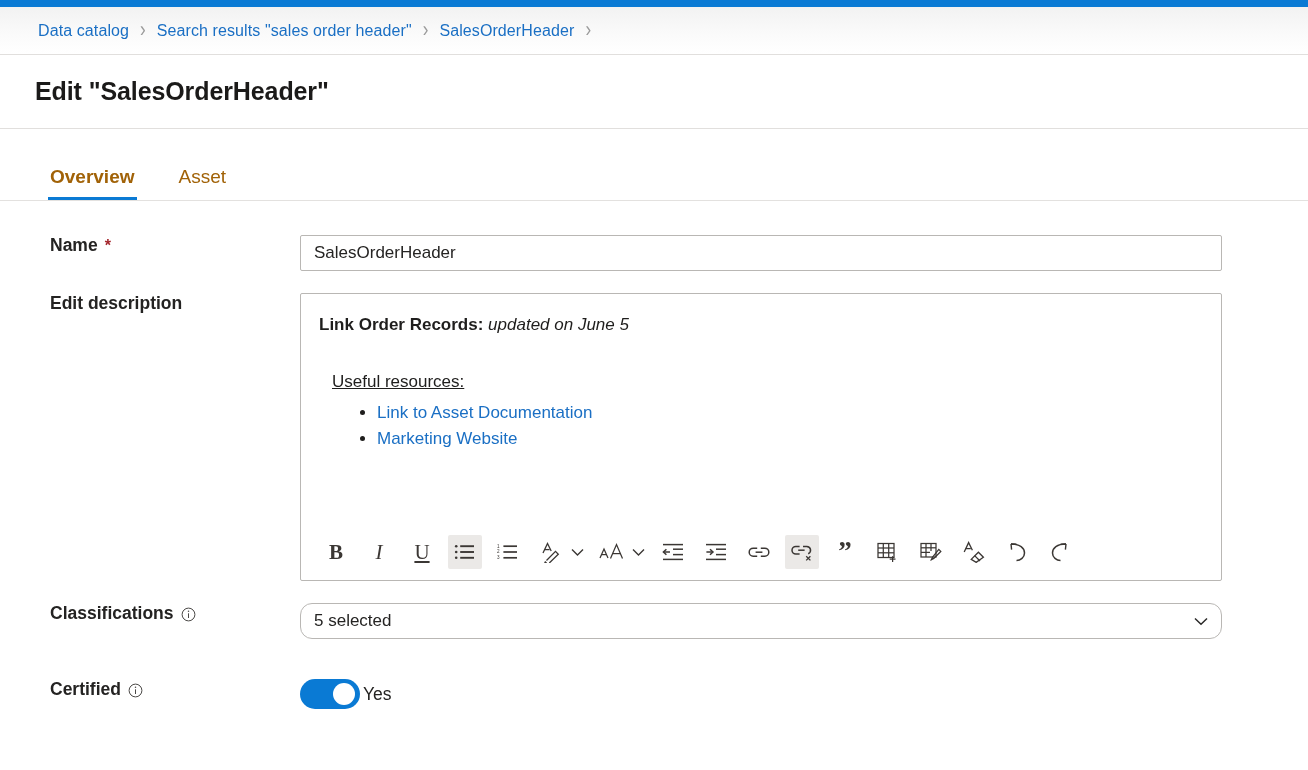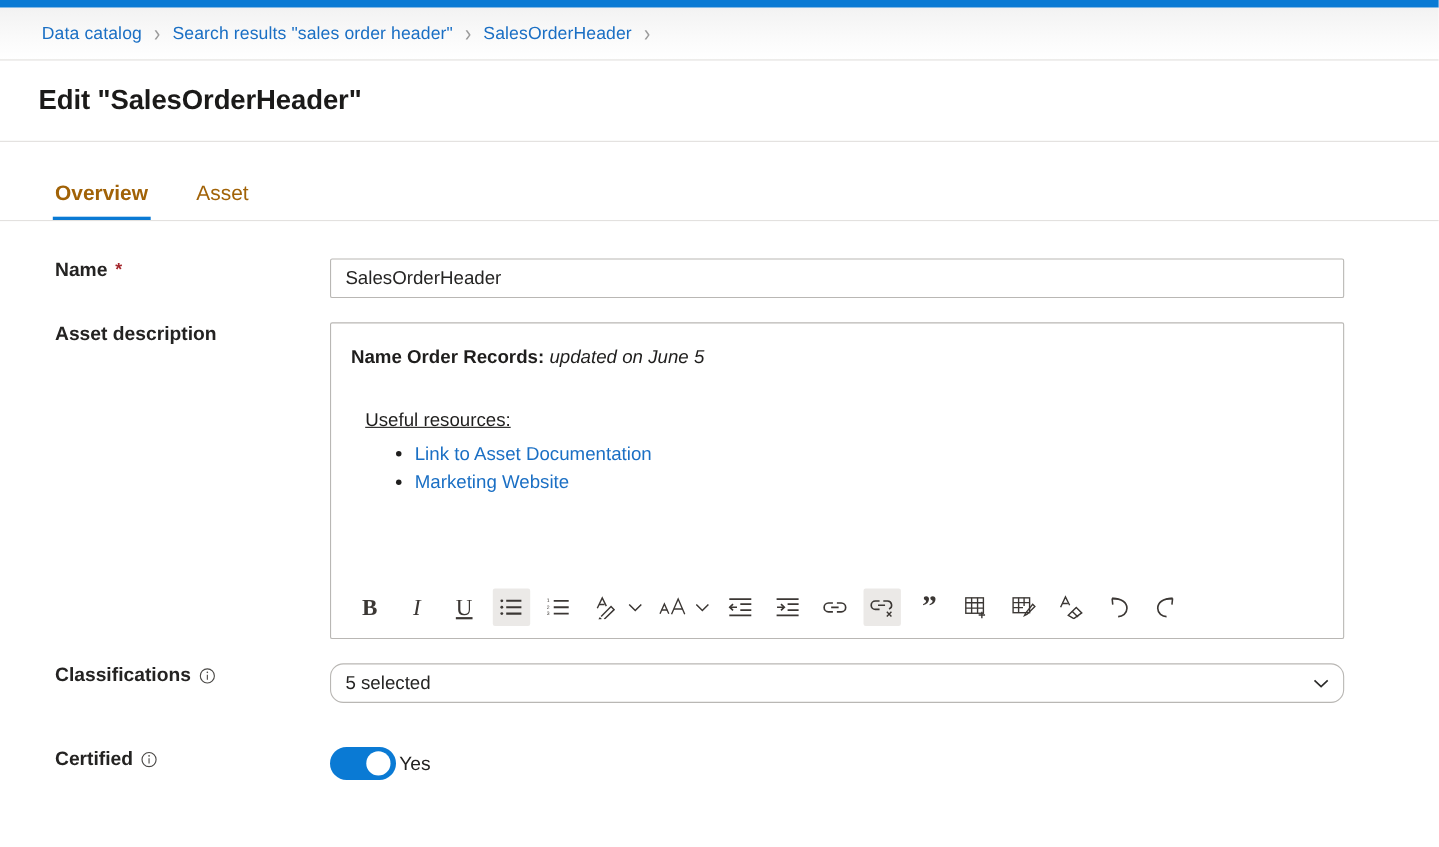--- a/index.html
+++ b/index.html
@@ -265,28 +265,28 @@
     </div>
     <div class="field-cell">
       <input class="textbox" type="text" value="SalesOrderHeader" style="">
     </div>
   </div>
 
   <div class="gap-22"></div>
 
   <div class="row">
     <div class="label-cell">
-      <span>Asset description</span>
+      <span>Edit description</span>
     </div>
     <div class="field-cell">
       <div class="editor">
 
         <div class="editor-body">
           <p class="ed-p">
-            <span class="ed-bold">Name Order Records:</span><span class="ed-italic"> updated on June 5</span>
+            <span class="ed-bold">Link Order Records:</span><span class="ed-italic"> updated on June 5</span>
           </p>
           <div class="ed-spacer"></div>
           <p class="ed-p">
             <span class="ed-underline">Useful resources:</span>
           </p>
           <ul class="ed-list">
             <li><span class="ed-link">Link to Asset Documentation</span></li>
             <li><span class="ed-link">Marketing Website</span></li>
           </ul>
         </div>

